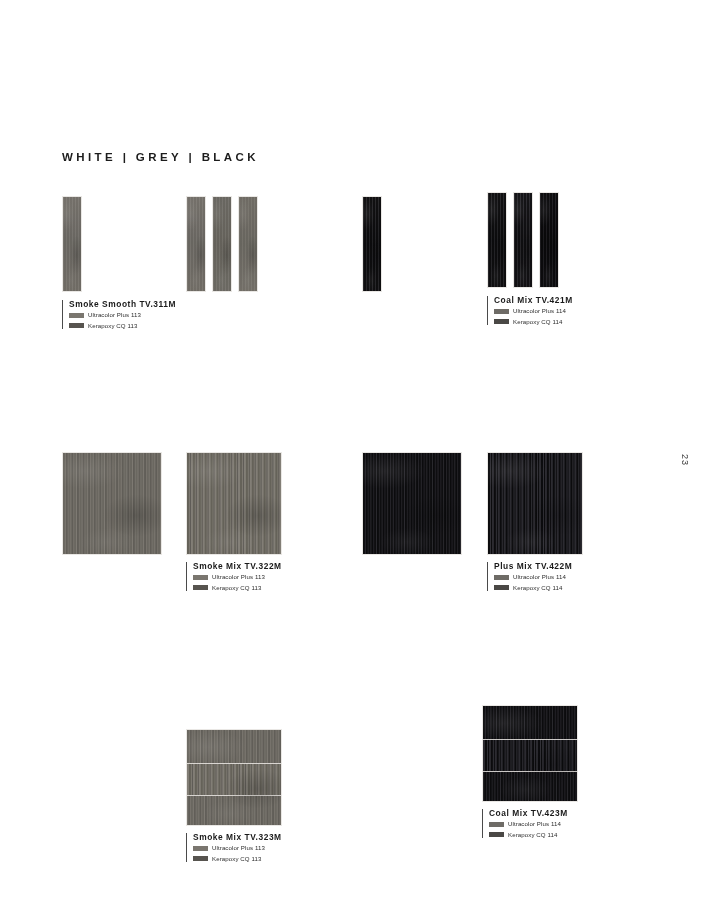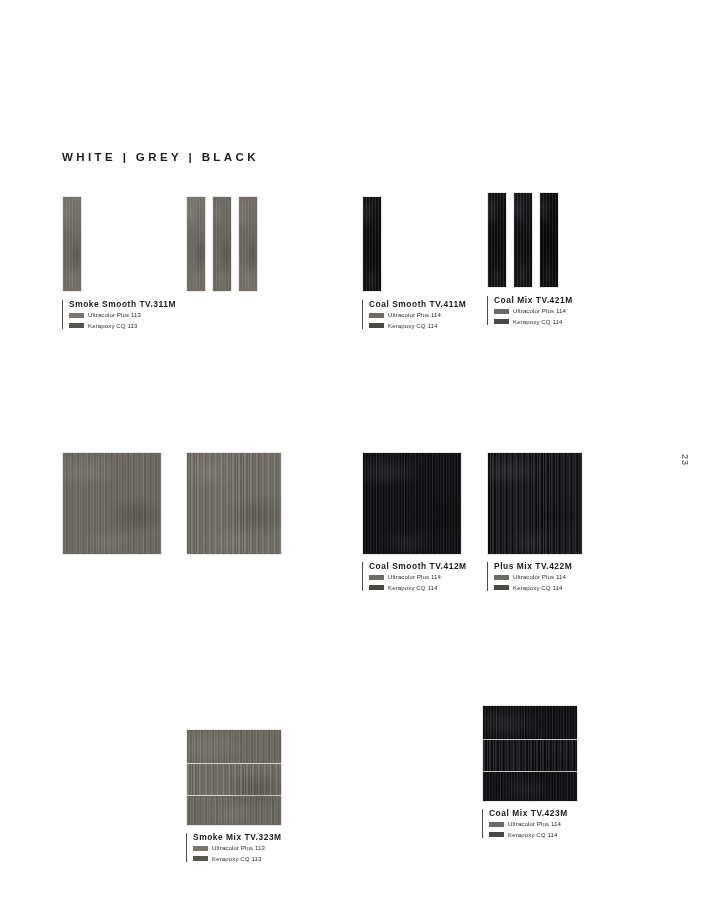--- a/index.html
+++ b/index.html
@@ -235,31 +235,20 @@
   </div>
 </div>
 
 <div class="cell" style="left:362px; top:196px; width:110px;">
   <div class="swatch-area" style="height:96px;">
     <div class="plank" style="left:0; width:20px; height:96px;">
       <div class="tex tx-smooth-coal"></div>
         <div class="mottle"></div>
     </div>
   </div>
-  <div class="caption" style="top:104px; left:0;">
-    <div class="cap-title">Coal Smooth TV.411M</div>
-    <div class="grout-row">
-      <span class="grout-chip" style="background:#6E6B66"></span>
-      <span class="grout-label">Ultracolor Plus 114</span>
-    </div>
-    <div class="grout-row">
-      <span class="grout-chip" style="background:#4A4845"></span>
-      <span class="grout-label">Kerapoxy CQ 114</span>
-    </div>
-  </div>
 </div>
 
 <div class="cell" style="left:487px; top:192px; width:110px;">
   <div class="swatch-area" style="height:96px;">
     <div class="plank" style="left:0px;  width:20px; height:96px;">
       <div class="tex tx-smooth-coal"></div>
         <div class="mottle"></div>
       </div>
     <div class="plank" style="left:26px; width:20px; height:96px;">
       <div class="tex tx-smooth-coal-b"></div>
@@ -292,38 +281,38 @@
   </div>
 </div>
 
 <div class="cell" style="left:186px; top:452px; width:110px;">
   <div class="swatch-area" style="height:103px;">
     <div class="tile" style="width:96px; height:103px;">
       <div class="tex rib-grey v2"></div>
         <div class="mottle"></div>
     </div>
   </div>
+  <div class="caption" style="top:110px; left:0;">
+    <div class="cap-title">Smoke Mix TV.322M</div>
+    <div class="grout-row">
+      <span class="grout-chip" style="background:#7A766F"></span>
+      <span class="grout-label">Ultracolor Plus 113</span>
+    </div>
+    <div class="grout-row">
+      <span class="grout-chip" style="background:#57544F"></span>
+      <span class="grout-label">Kerapoxy CQ 113</span>
+    </div>
+  </div>
 </div>
 
 <div class="cell" style="left:362px; top:452px; width:110px;">
   <div class="swatch-area" style="height:103px;">
     <div class="tile" style="width:100px; height:103px;">
       <div class="tex rib-coal"></div>
         <div class="mottle"></div>
-    </div>
-  </div>
-  <div class="caption" style="top:110px; left:0;">
-    <div class="cap-title">Coal Smooth TV.412M</div>
-    <div class="grout-row">
-      <span class="grout-chip" style="background:#6E6B66"></span>
-      <span class="grout-label">Ultracolor Plus 114</span>
-    </div>
-    <div class="grout-row">
-      <span class="grout-chip" style="background:#4A4845"></span>
-      <span class="grout-label">Kerapoxy CQ 114</span>
     </div>
   </div>
 </div>
 
 <div class="cell" style="left:487px; top:452px; width:110px;">
   <div class="swatch-area" style="height:103px;">
     <div class="tile" style="width:96px; height:103px;">
       <div class="tex rib-coal v2"></div>
         <div class="mottle"></div>
     </div>

